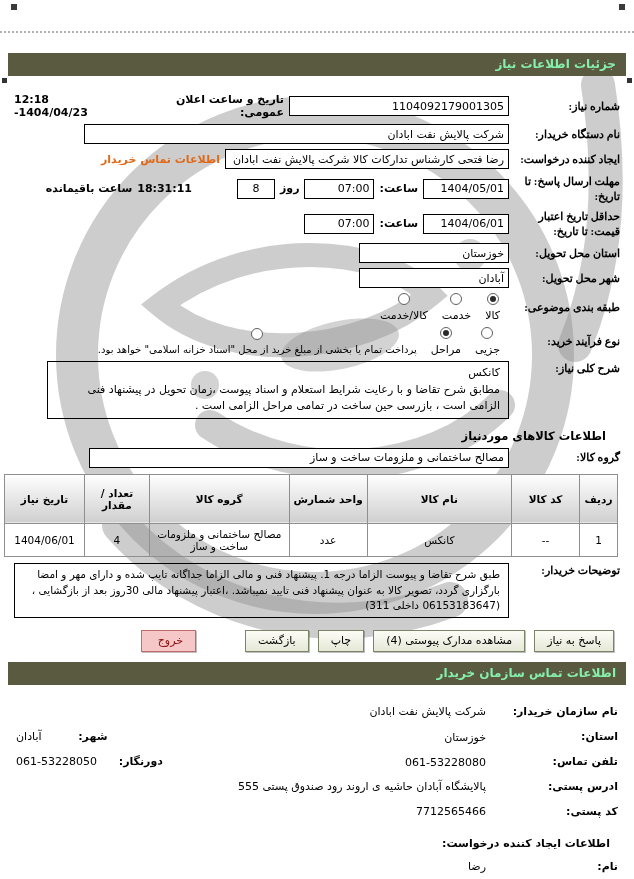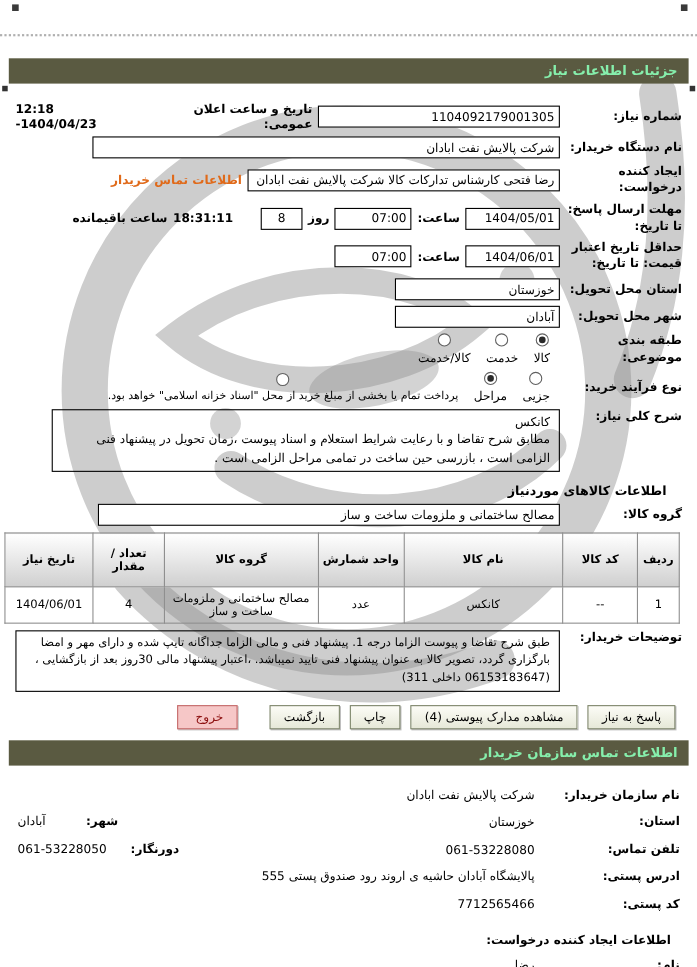--- a/index.html
+++ b/index.html
@@ -13,28 +13,28 @@
   .corner-dot.r { right:9px; } .corner-dot.l { left:11px; }
 
   .bar { background:#5a5a41; color:#86efac; font-weight:bold; font-size:12px; padding:4px 10px 5px; margin:0 8px; }
 
   .form { position:relative; padding:12px 6px 0; }
   .panel-dot { position:absolute; top:2px; width:5px; height:5px; background:#333; }
   .panel-dot.r { right:2px; } .panel-dot.l { left:2px; }
 
   .frow { display:flex; align-items:center; margin:5px 8px; gap:5px; }
   .frow.top { align-items:flex-start; }
-  .flabel { width:106px; font-weight:bold; flex-shrink:0; line-height:1.35; }
+  .flabel { width:106px; font-weight:bold; flex-shrink:0; line-height:1.35;font-family:Liberation Serif, serif; }
   .bold { font-weight:bold; }
   .ltr { direction:ltr; unicode-bidi:isolate; }
   .inp { background:#fff; border:1px solid #000; height:20px; display:flex; align-items:center; padding:0 4px; flex-shrink:0; overflow:hidden; white-space:nowrap; }
   .w220{width:220px}.w425{width:425px}.w292{width:284px}.w86{width:86px}
   .w70{width:70px}.w38{width:38px;justify-content:center}.w150{width:150px}.w420{width:420px}
   .link { color:#e06a1a; font-weight:bold; cursor:pointer; }
-  .sp30 { margin-right:20px;text-align:right; }
+  .sp30 { margin-right:40px;text-align:right; }
 
   .ropt { display:flex; align-items:center; gap:4px;flex-direction:column; }
   .radios { gap:14px; }
   .radio { width:12px; height:12px; border:1px solid #606060; border-radius:50%; background:#fff; position:relative; flex-shrink:0; }
   .radio.sel::after { content:""; position:absolute; inset:2px; background:#2a2a2a; border-radius:50%; }
   .small { font-size:10px; }
 
   .txtbox { border:1px solid #000; padding:3px 8px; line-height:1.5; background:transparent; }
   .desc-box { width:462px; min-height:50px; white-space:pre-line; }
   .notes-box { flex:1; min-height:46px; font-size:10.5px; }

